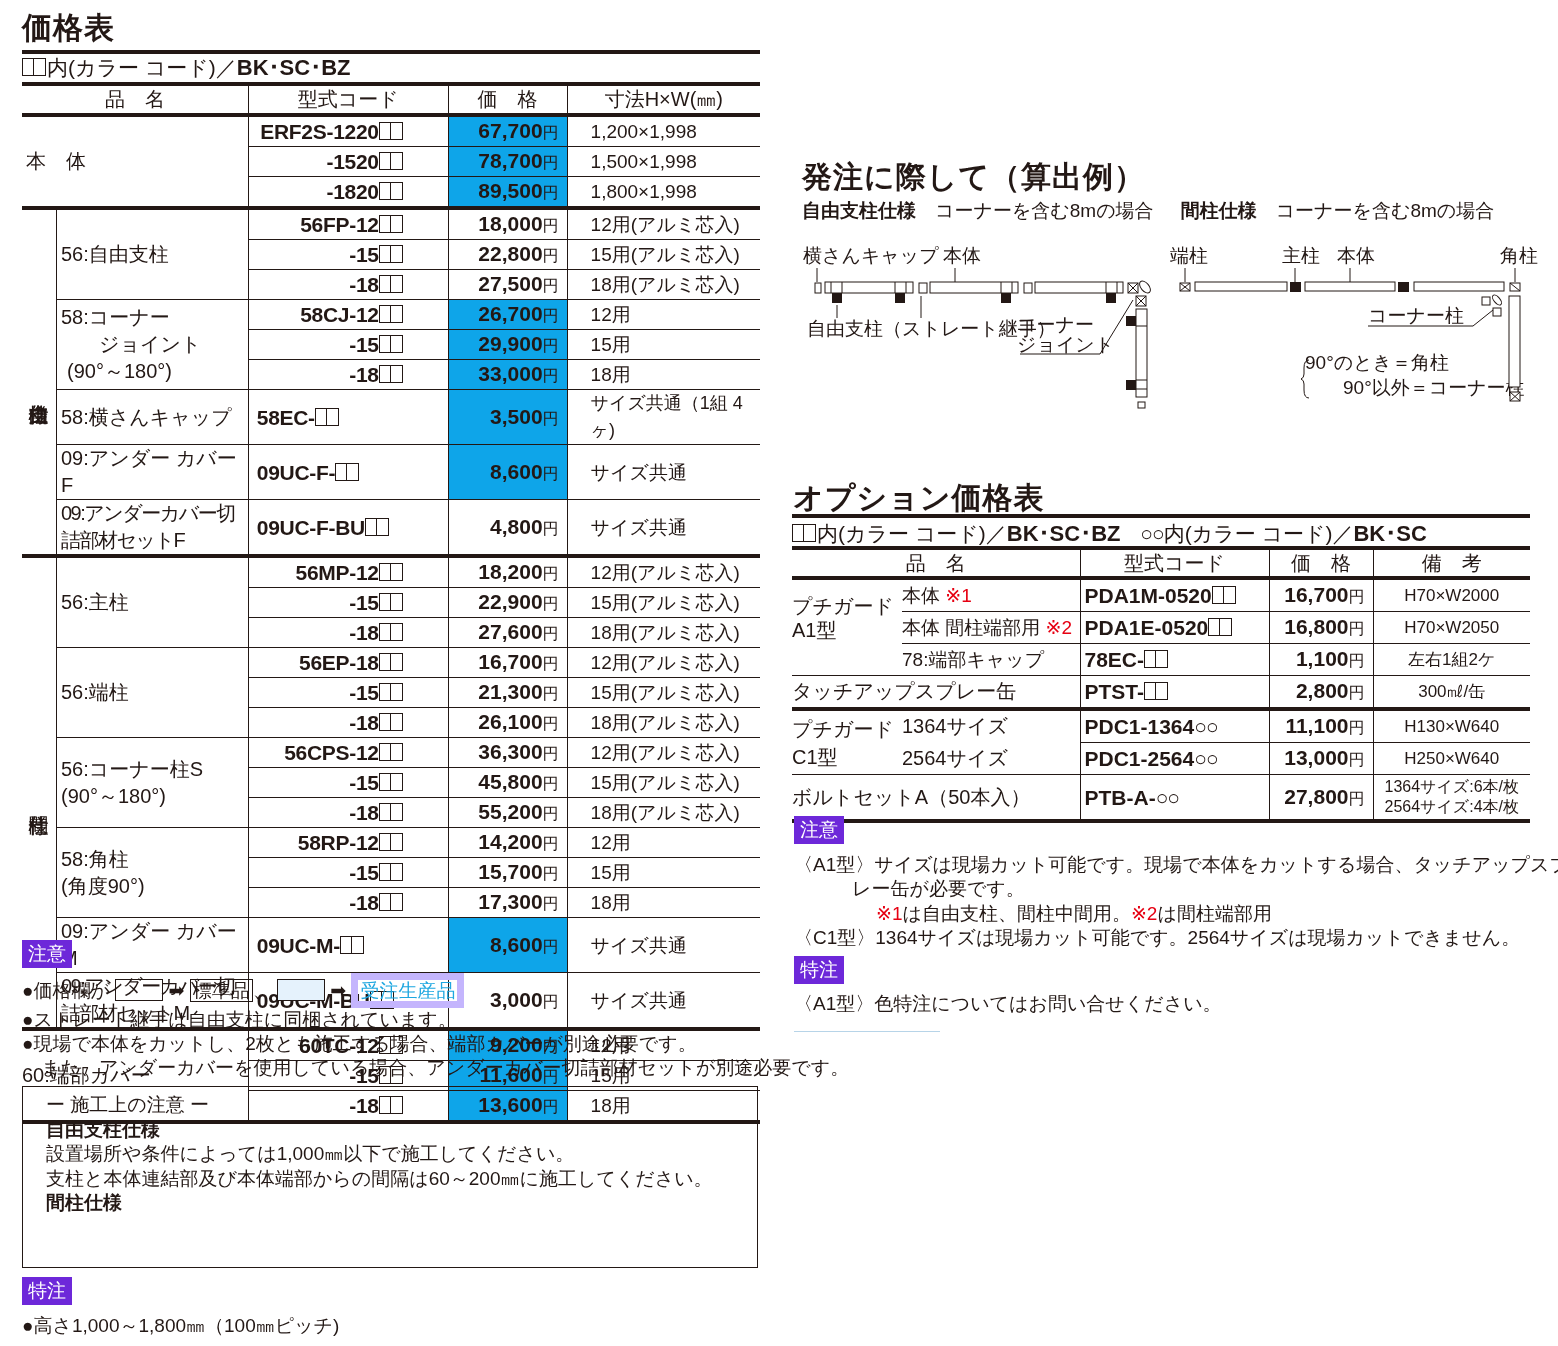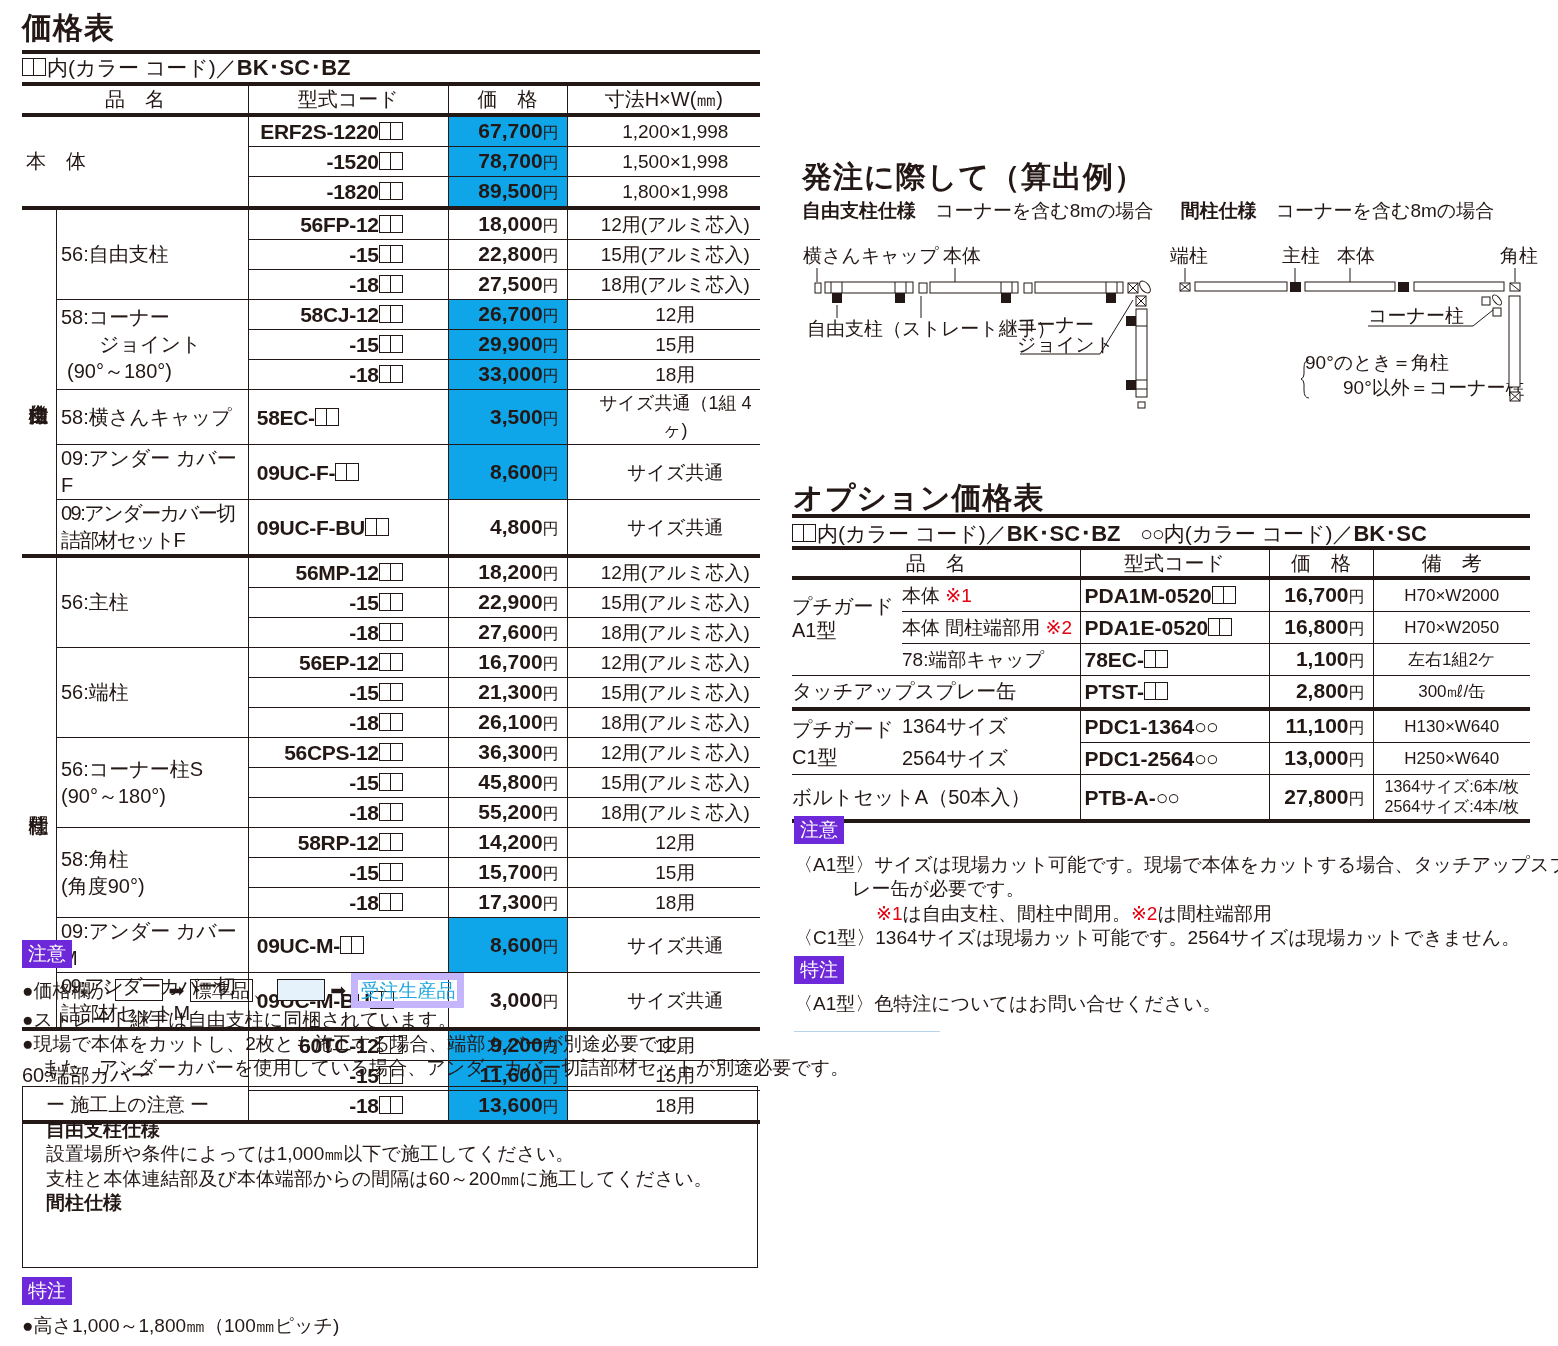--- a/index.html
+++ b/index.html
@@ -13,21 +13,21 @@
   .circles{display:inline-block;letter-spacing:-1px;font-weight:normal;}
   table{border-collapse:collapse;}
   .ptable{position:absolute;left:22px;top:82px;width:738px;border-top:4px solid #231815;border-bottom:4px solid #231815;}
   .ptable td,.ptable th{border:1px solid #231815;padding:0;height:27px;font-size:20px;line-height:27px;}
   .ptable th{font-weight:normal;border-bottom:4px solid #231815;height:27px;}
   .ptable tr>*:first-child{border-left:none;}
   .ptable tr>*:last-child{border-right:none;}
   .ptable .code{font-weight:bold;text-align:right;padding-right:44px;font-size:21px;letter-spacing:-0.3px;}
   .ptable .price{font-weight:bold;text-align:right;padding-right:8px;font-size:21px;}
   .ptable .price.hl{background:#0ea5e9;}
-  .ptable .size{text-align:center;font-size:19px;padding-left:23px;}
+  .ptable .size{font-size:19px;padding-left:23px;}
   .ptable .name{padding-left:4px;}
   .ptable .group{text-align:center;width:34px;font-size:20px;line-height:24px;}
   .ptable tr.sect>td{border-top:4px solid #231815;}
   .small{font-size:15px;letter-spacing:-1.5px;}
   .yen{font-size:16px;font-weight:normal;}
   .tag{display:inline-block;background:#6d28d9;color:#fff;font-size:19px;padding:2px 6px;line-height:24px;}
   .note{font-size:19px;line-height:24px;}
   .cbox{position:absolute;left:22px;top:1086px;width:736px;height:182px;border:1px solid #231815;font-size:19px;line-height:24.5px;padding:6px 0 0 23px;box-sizing:border-box;}
   .otable{position:absolute;left:792px;top:546px;width:738px;border-top:4px solid #231815;border-bottom:4px solid #231815;}
   .otable td,.otable th{border:1px solid #231815;padding:0;height:29px;font-size:20px;line-height:29px;}
@@ -151,21 +151,21 @@
     <td class="price"><span>22,900</span><span class="yen">円</span></td>
     <td class="size">15用(アルミ芯入)</td>
   </tr>
   <tr>
     <td class="code"><span>-18</span><span class="boxes"></span></td>
     <td class="price"><span>27,600</span><span class="yen">円</span></td>
     <td class="size">18用(アルミ芯入)</td>
   </tr>
   <tr>
     <td rowspan="3" class="name">56:端柱</td>
-    <td class="code"><span>56EP-12</span><span class="boxes"></span></td>
+    <td class="code"><span>56EP-18</span><span class="boxes"></span></td>
     <td class="price"><span>16,700</span><span class="yen">円</span></td>
     <td class="size">12用(アルミ芯入)</td>
   </tr>
   <tr>
     <td class="code"><span>-15</span><span class="boxes"></span></td>
     <td class="price"><span>21,300</span><span class="yen">円</span></td>
     <td class="size">15用(アルミ芯入)</td>
   </tr>
   <tr>
     <td class="code"><span>-18</span><span class="boxes"></span></td>

